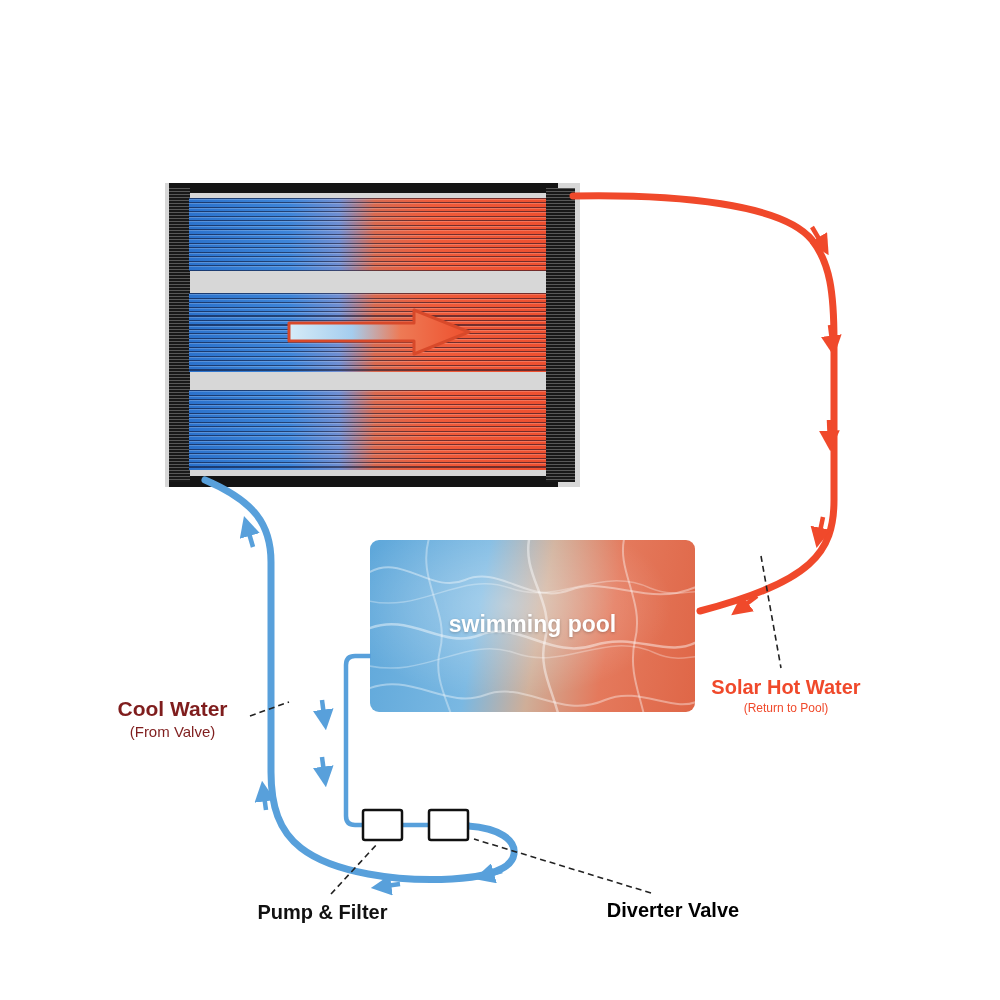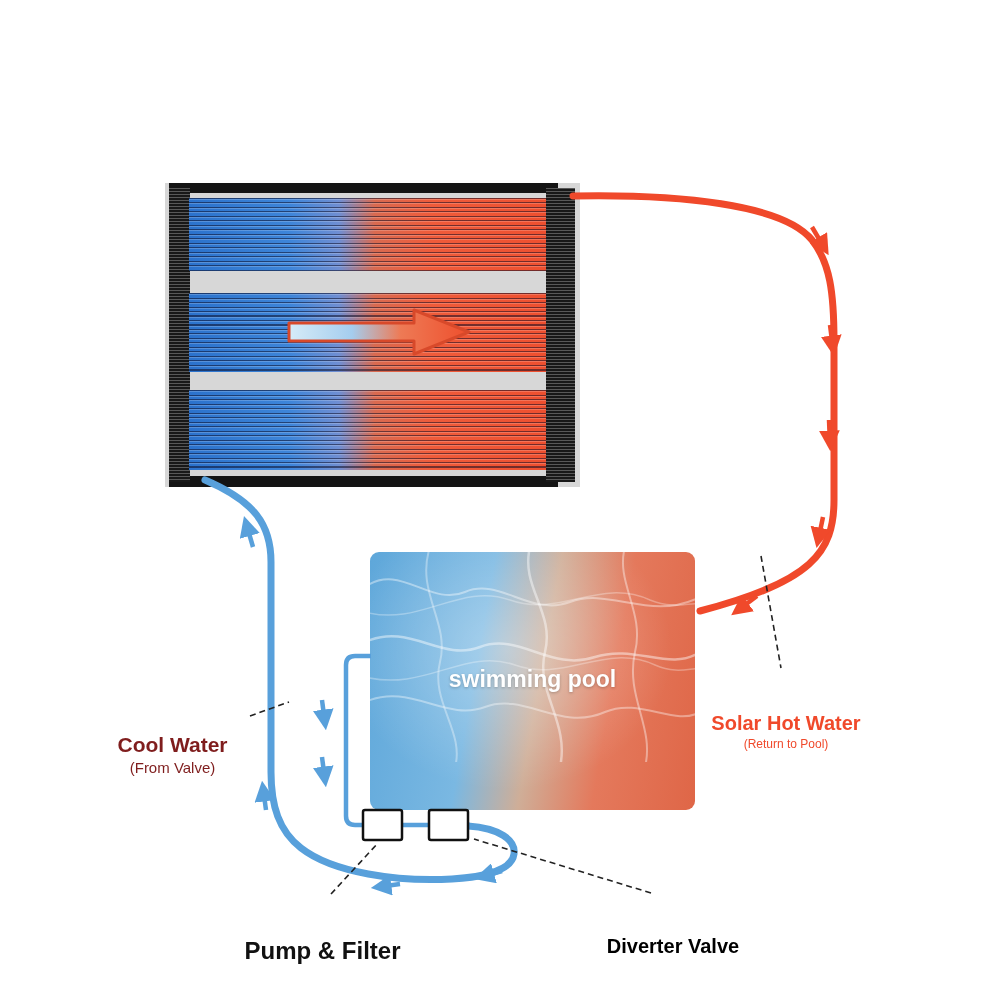--- a/index.html
+++ b/index.html
@@ -21,41 +21,41 @@
   .band{position:absolute;left:24px;width:357px;
         background:
           repeating-linear-gradient(180deg,rgba(12,12,36,.55) 0 1px,rgba(255,255,255,.20) 1px 2px,rgba(0,0,0,0) 2px 4.5px),
           linear-gradient(90deg,#2b72cc 0%,#3d85d9 28%,#6f8ed2 42%,#d96a50 52%,#ef5b3a 68%,#ee4f2f 100%);}
   .band1{top:15px;height:73px;}
   .band2{top:110px;height:79px;}
   .band3{top:207px;height:80px;}
   .band2 svg{position:absolute;inset:0;}
 
   
-  .pool{position:absolute;left:370px;top:552px;width:325px;height:258px;border-radius:9px;overflow:hidden;z-index:1;
+  .pool{position:absolute;left:370px;top:540px;width:325px;height:172px;border-radius:9px;overflow:hidden;z-index:1;
         background-image:
           radial-gradient(ellipse at 42% 38%,rgba(255,255,255,.35),rgba(255,255,255,0) 62%),
           linear-gradient(100deg,#5ea7da 0%,#7ab8e2 34%,#cfae98 52%,#e4795c 72%,#df6647 100%);}
   .pool svg{position:absolute;inset:0;}
   .pool-label{position:absolute;left:0;right:0;top:50%;transform:translateY(-55%);
               text-align:center;color:#ffffff;font-size:23px;font-weight:bold;
               text-shadow:0 1px 3px rgba(0,0,0,.25);}
 
   
   .overlay{position:absolute;left:0;top:0;z-index:2;}
 
   
-  .lbl{position:absolute;text-align:center;z-index:3;margin-top:36px;}
+  .lbl{position:absolute;text-align:center;z-index:3;}
   .cool-water{left:85px;top:697px;width:175px;color:#7f1d1d;}
   .solar-hot{left:696px;top:676px;width:180px;color:#F0492B;}
   .lbl .t{font-size:21px;font-weight:bold;line-height:1.1;}
   .solar-hot .t{font-size:20px;}
   .lbl .s{font-size:15px;margin-top:3px;}
   .solar-hot .s{font-size:12px;}
-  .pump-label{left:240px;top:901px;width:165px;color:#111;font-size:24px;font-weight:bold;}
+  .pump-label{left:240px;top:901px;width:165px;color:#111;font-size:20px;font-weight:bold;}
   .diverter-label{left:588px;top:899px;width:170px;color:#000000;font-size:20px;font-weight:bold;}
 </style>
 </head>
 <body>
 
 <div class="stage">
 
 
   <div class="panel">
     <div class="rail rail-top"></div>

